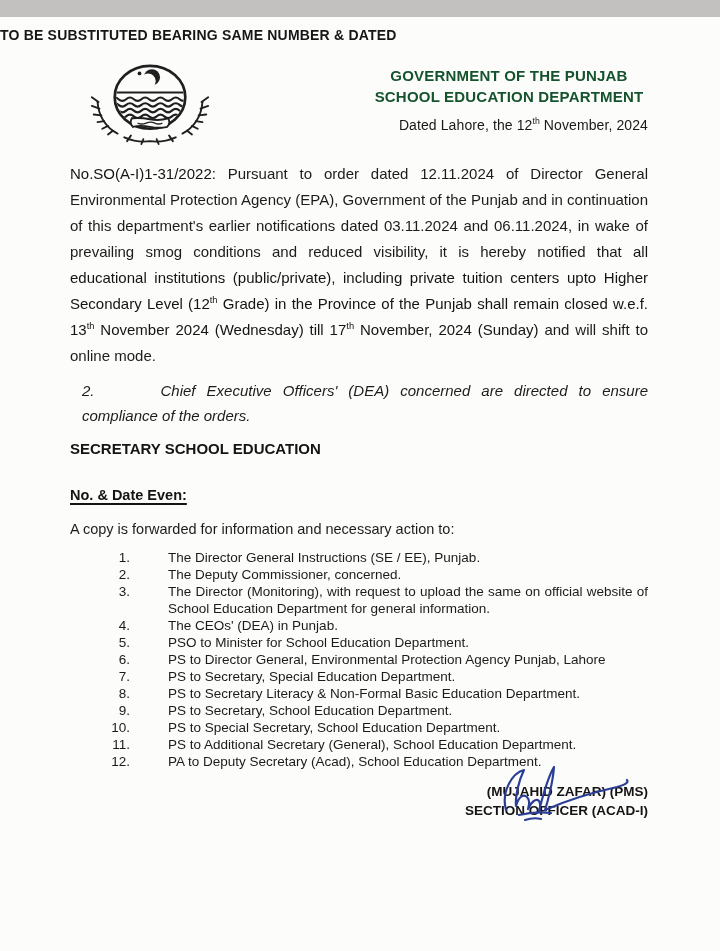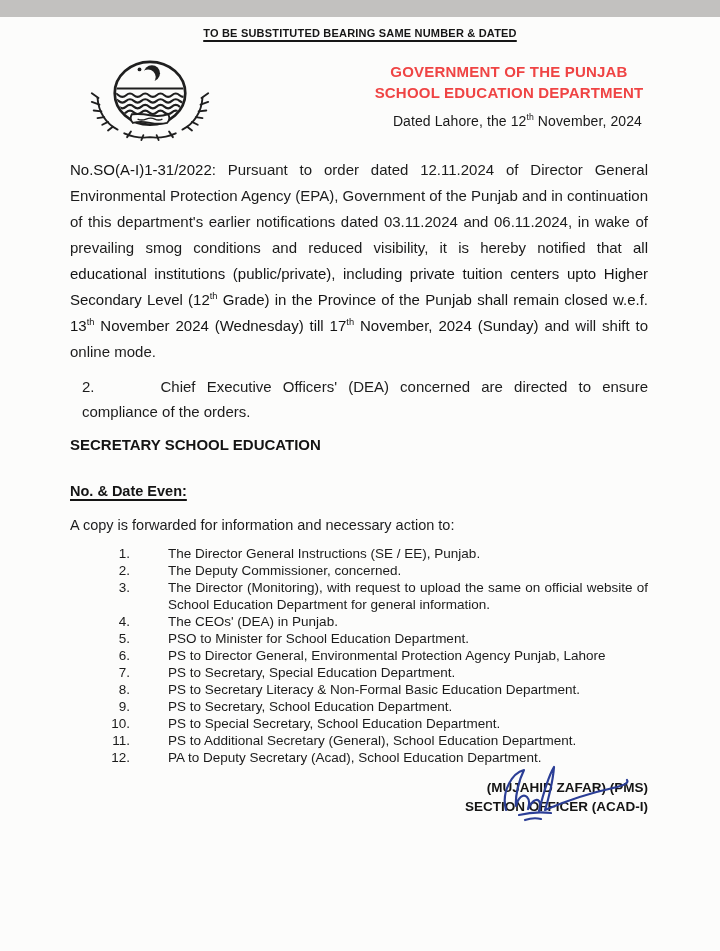--- a/index.html
+++ b/index.html
@@ -8,41 +8,40 @@
     background: #fcfcfb;
     font-family: "Liberation Sans", sans-serif;
     color: #1e1e1e;
     overflow: hidden;
   }
   .page { position: relative; width: 720px; height: 951px; background: #fcfcfb; }
   .scan-band { height: 17px; width: 720px; background: #c2c1bf; }
 
   .top-notice {
     margin-top: 10px;
-    text-align: center;
+    text-align: left;
     font-weight: 700;
-    font-size: 11px;
+    font-size: 14px;
     letter-spacing: .2px;
-    text-decoration: underline;
     text-decoration-thickness: 2px;
     text-underline-offset: 3px;
     color: #161616;
   }
 
   .content { padding: 0 72px 0 70px; }
 
   .header-row { position: relative; height: 94px; margin-top: 14px; }
   .logo { position: absolute; left: 18px; top: 0; width: 124px; height: 92px; }
   .org {
     position: absolute; left: 300px; top: 8px; width: 278px;
     text-align: center; font-weight: 700; font-size: 15px; line-height: 21px;
-    color: #ef4444; letter-spacing: .2px;
+    color: #14532d; letter-spacing: .2px;
   }
   .date-line {
-    position: absolute; right: 6px; top: 60px;
+    position: absolute; right: 0; top: 60px;
     font-size: 14px; color: #191919; font-weight: 400; letter-spacing: .1px;
   }
   sup { font-size: 62%; vertical-align: super; line-height: 0; }
 
   .notif-title {
     display: inline-block;
     margin-top: 8px;
     font-weight: 700; font-size: 17px; letter-spacing: 5px;
     text-decoration: underline; text-decoration-thickness: 2.5px; text-underline-offset: 5px;
     color: #141414;
@@ -51,21 +50,21 @@
   .para1 {
     margin: 10px 0 0 0;
     font-size: 15px; line-height: 26px;
     text-align: justify; color: #1c1c1c;
   }
   .b { font-weight: 400; color: #141414; }
 
   .para2 {
     margin: 9px 0 0 12px;
     font-size: 15px; line-height: 25px;
-    text-align: justify; color: #1c1c1c;
+    text-align: justify; color: #1c1c1c; font-style: italic;
   }
   .p2tab { display: inline-block; width: 66px; }
 
   .secretary {
     margin-top: 12px;
     text-align: left;
     font-weight: 700; font-size: 15px; color: #141414;
   }
 
   .dist-heading {

